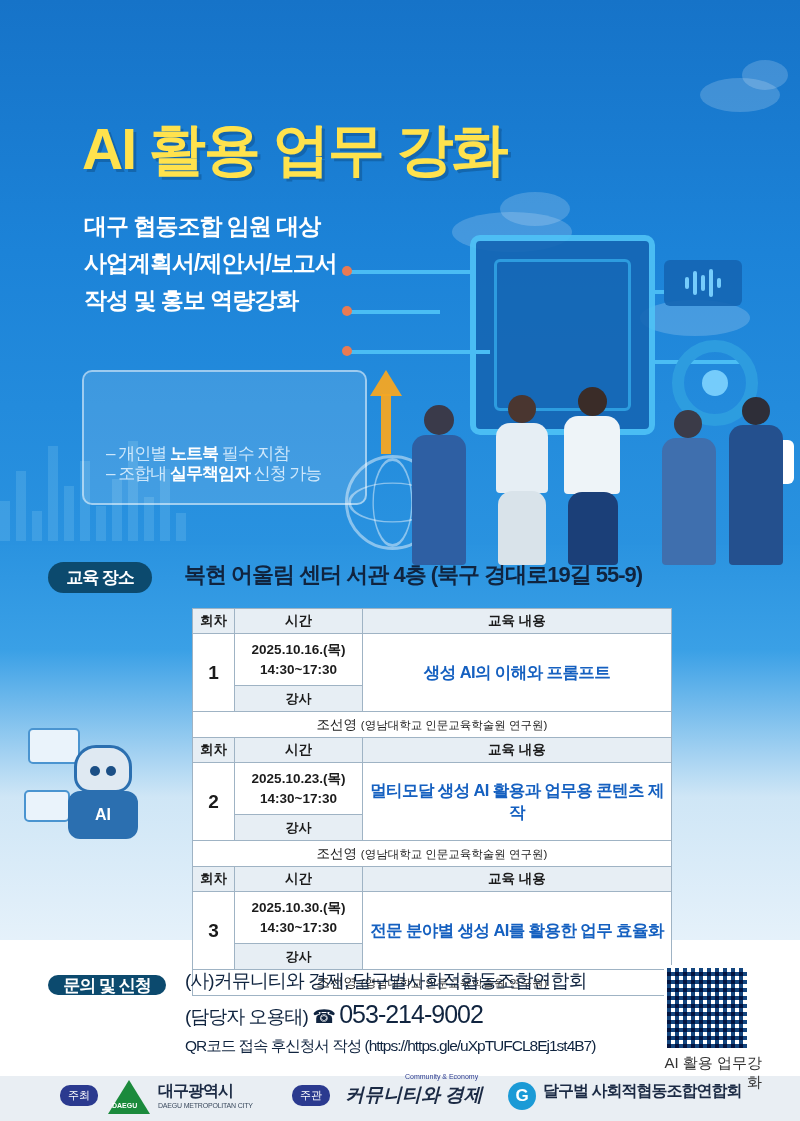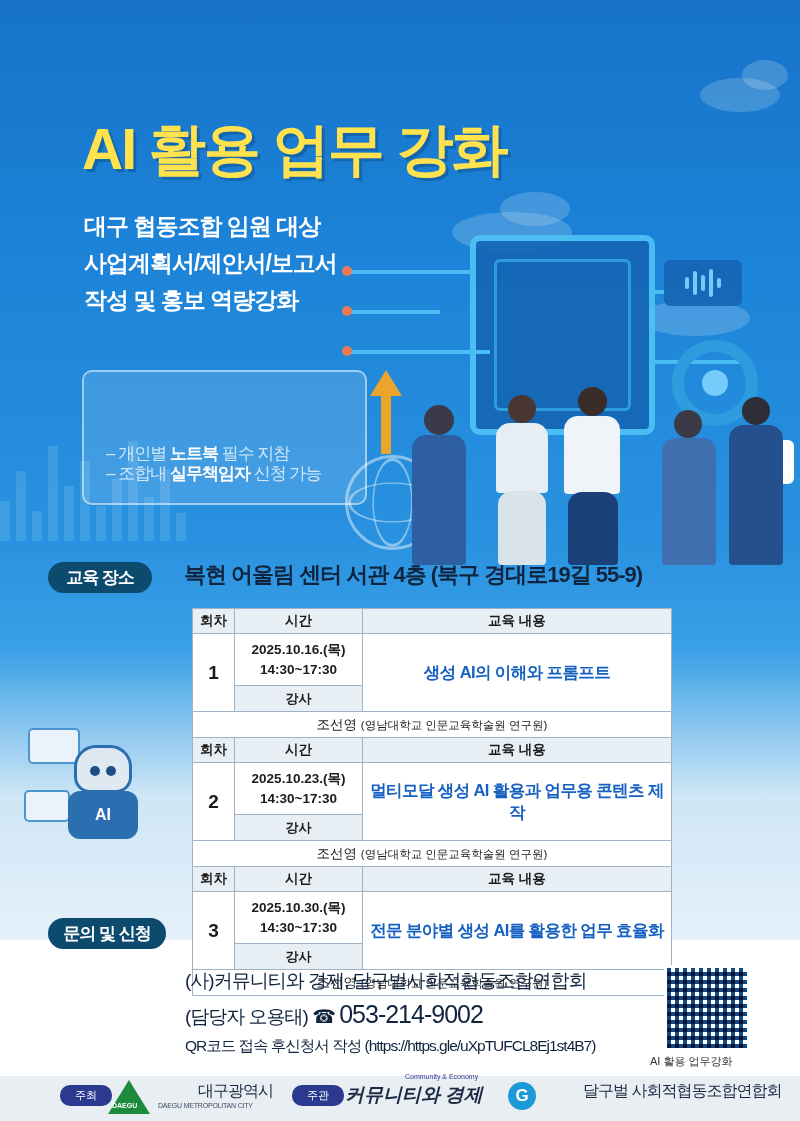--- a/index.html
+++ b/index.html
@@ -142,46 +142,46 @@
     border: 1px solid #9fb3c4; text-align: center; vertical-align: middle;
   }
   .tbl .hdr { background: #e7eef4; font-weight: bold; font-size: 13.5px; height: 25px; }
   .tbl .no { width: 42px; font-size: 19px; font-weight: bold; }
   .tbl .time { width: 128px; font-weight: bold; font-size: 13.5px; line-height: 1.45; padding: 6px 0; }
   .tbl .topic { color: #1560c0; font-weight: bold; font-size: 16.5px; letter-spacing: -0.6px; padding: 10px 0; }
   .tbl .lbl { background: #e7eef4; font-weight: bold; height: 26px; }
   .tbl .inst { font-size: 13.5px; height: 26px; }
   .tbl .inst small { font-size: 11.5px; }
   
-  .pill-contact { left: 48px; top: 918px; width: 118px; height: 31px; }
+  .pill-contact { left: 48px; top: 975px; width: 118px; height: 20px; }
   .contact-lines {
     position: absolute; left: 185px; top: 966px; color: #10243f;
     font-size: 19px; line-height: 1.55; letter-spacing: -1px;
   }
   .phone { font-size: 25px; font-weight: normal; }
   .qr-note { font-size: 15.5px; }
   .qr {
     position: absolute; right: 50px; top: 965px; width: 86px; height: 86px;
     background:
       repeating-linear-gradient(90deg, #14467f 0 4px, #fff 4px 8px),
       repeating-linear-gradient(0deg, #14467f 0 4px, #fff 4px 8px);
     background-blend-mode: multiply;
     border: 3px solid #fff;
   }
   .qr-caption {
-    position: absolute; right: 38px; top: 1054px; width: 112px; text-align: left;
-    font-size: 11px; color: #333;
+    position: absolute; right: 38px; top: 1054px; width: 112px; text-align: right;
+    font-size: 15px; color: #333;
   }
   
   .f-pill {
     position: absolute; top: 1085px; height: 21px; background: #2b3a8f; color: #fff;
     border-radius: 10px; font-size: 11px; display: flex; align-items: center; justify-content: center;
-    padding: 0 15px;
-  }
-  .f-text { position: absolute; top: 1081px; font-size: 16px; font-weight: normal; color: #1b2a44; letter-spacing: -1px; margin-left: 40px; }
+    padding: 0 8px;
+  }
+  .f-text { position: absolute; top: 1081px; font-size: 16px; font-weight: bold; color: #1b2a44; letter-spacing: -1px; }
   .f-sub { position: absolute; font-size: 7px; color: #3b4a5e; letter-spacing: -0.2px; }
   .logo-daegu {
     position: absolute; left: 108px; top: 1080px; width: 42px; height: 34px;
     background: #1b8a3c; clip-path: polygon(50% 0, 100% 100%, 0 100%);
   }
   .logo-daegu-txt { position: absolute; left: 112px; top: 1102px; font-size: 7px; color: #fff; font-weight: bold; }
   .logo-comm {
     position: absolute; left: 345px; top: 1082px; font-size: 19px; color: #1b2a44;
     font-family: "Liberation Serif", serif; font-weight: bold; font-style: italic;
   }

